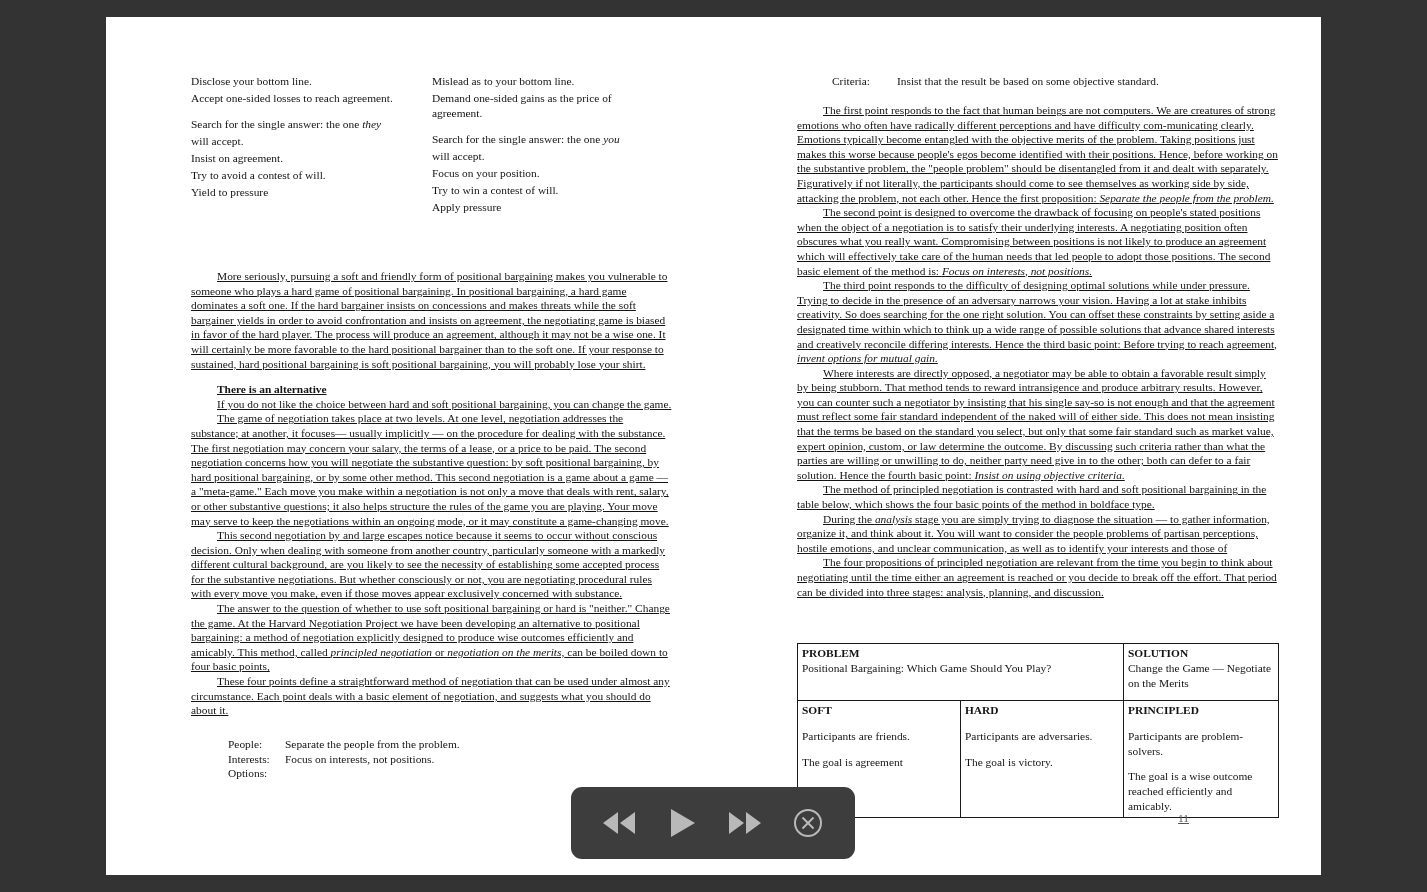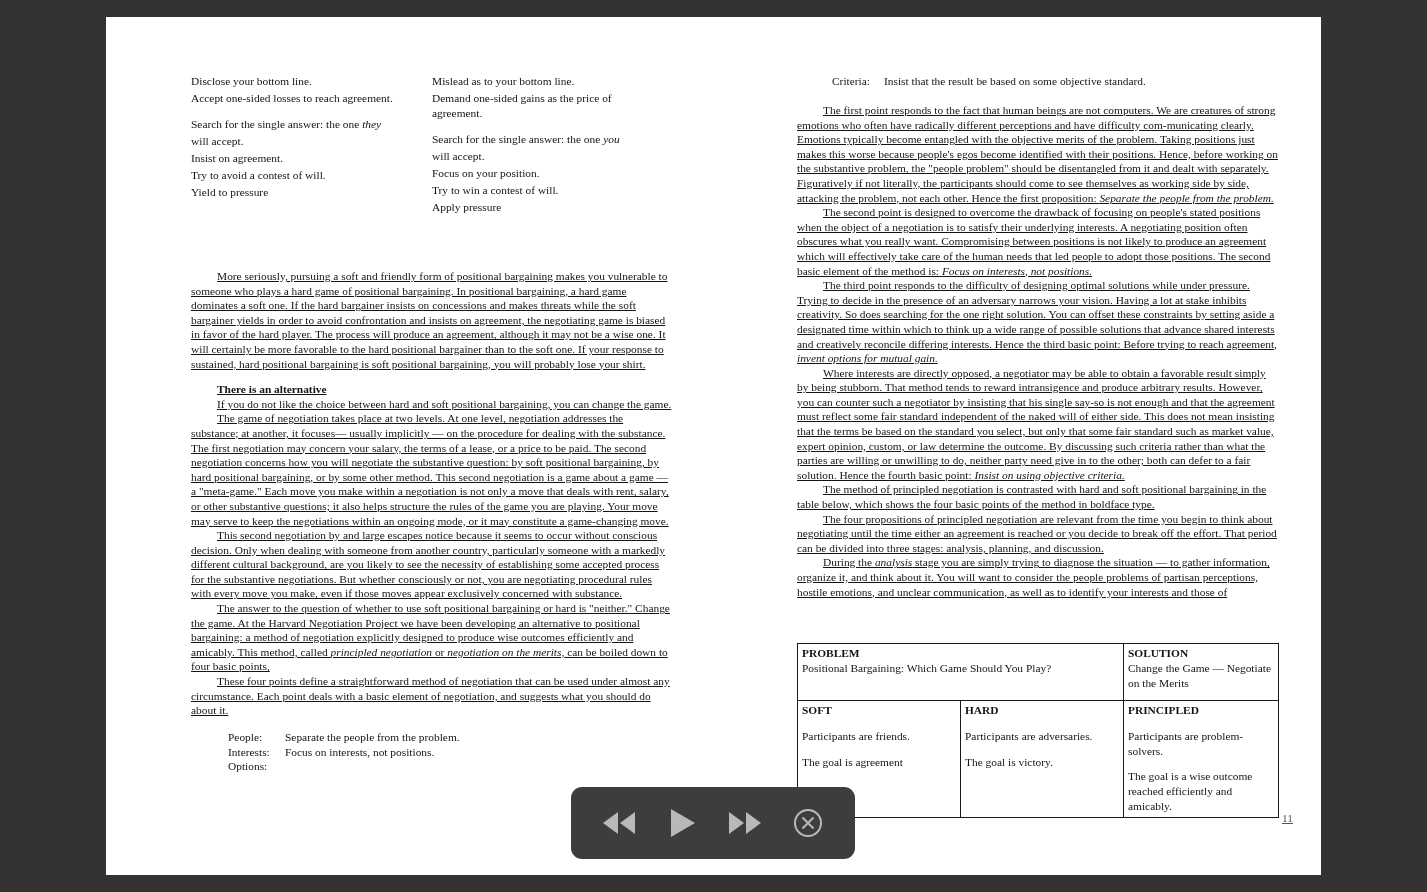--- a/index.html
+++ b/index.html
@@ -68,29 +68,29 @@
   
   .criteria-line {
     position: absolute;
     top: 57px;
     left: 691px;
     width: 482px;
     font-size: 11.4px;
     line-height: 1.3;
     color: #141414;
     display: flex;
-    gap: 0;
+    gap: 13px;
     padding-left: 35px;
   }
   .criteria-line .ckey { width: 52px; flex: none; }
   .criteria-line .cval { flex: 1; }
 
   
   .points {
-    margin-top: 12px;
+    margin-top: 19px;
     padding-left: 37px;
     font-size: 11.4px;
     line-height: 1.3;
   }
   .points .prow { display: flex; }
   .points .pkey { width: 57px; flex: none; }
   .points .pval { flex: 1; }
 
   
   #cmp-table {
@@ -114,21 +114,21 @@
   #cmp-table .cap { font-weight: bold; }
   #cmp-table .sub { display: block; }
   #cmp-table .spacer { display: block; height: 11px; }
   #cmp-table .c1 { width: 177px; }
   #cmp-table .c2 { width: 150px; }
   #cmp-table .c3 { width: 155px; }
 
   
   #page-number {
     position: absolute;
-    left: 1176px;
+    left: 1072px;
     top: 795px;
     font-size: 11.4px;
     color: #555;
     text-decoration: underline;
   }
 
   
   #media-bar {
     position: absolute;
     left: 571px;
@@ -227,23 +227,23 @@
       <p class="ind"><span>The first point responds to the fact that human beings are not computers. We are creatures of strong emotions who often have radically different perceptions and have difficulty com-municating clearly. Emotions typically become entangled with the objective merits of the problem. Taking positions just makes this worse because people's egos become identified with their positions. Hence, before working on the substantive problem, the "people problem" should be disentangled from it and dealt with separately. Figuratively if not literally, the participants should come to see themselves as working side by side, attacking the problem, not each other. Hence the first proposition: </span><i>Separate the people from the problem.</i></p>
 
       <p class="ind"><span>The second point is designed to overcome the drawback of focusing on people's stated positions when the object of a negotiation is to satisfy their underlying interests. A negotiating position often obscures what you really want. Compromising between positions is not likely to produce an agreement which will effectively take care of the human needs that led people to adopt those positions. The second basic element of the method is: </span><i>Focus on interests, not positions.</i></p>
 
       <p class="ind"><span>The third point responds to the difficulty of designing optimal solutions while under pressure. Trying to decide in the presence of an adversary narrows your vision. Having a lot at stake inhibits creativity. So does searching for the one right solution. You can offset these constraints by setting aside a designated time within which to think up a wide range of possible solutions that advance shared interests and creatively reconcile differing interests. Hence the third basic point: Before trying to reach agreement, </span><i>invent options for mutual gain.</i></p>
 
       <p class="ind"><span>Where interests are directly opposed, a negotiator may be able to obtain a favorable result simply by being stubborn. That method tends to reward intransigence and produce arbitrary results. However, you can counter such a negotiator by insisting that his single say-so is not enough and that the agreement must reflect some fair standard independent of the naked will of either side. This does not mean insisting that the terms be based on the standard you select, but only that some fair standard such as market value, expert opinion, custom, or law determine the outcome. By discussing such criteria rather than what the parties are willing or unwilling to do, neither party need give in to the other; both can defer to a fair solution. Hence the fourth basic point: </span><i>Insist on using objective criteria.</i></p>
 
       <p class="ind">The method of principled negotiation is contrasted with hard and soft positional bargaining in the table below, which shows the four basic points of the method in boldface type.</p>
 
+      <p class="ind"><span>During the </span><i>analysis</i><span> stage you are simply trying to diagnose the situation — to gather information, organize it, and think about it. You will want to consider the people problems of partisan perceptions, hostile emotions, and unclear communication, as well as to identify your interests and those of</span></p>
+
       <p class="ind">The four propositions of principled negotiation are relevant from the time you begin to think about negotiating until the time either an agreement is reached or you decide to break off the effort. That period can be divided into three stages: analysis, planning, and discussion.</p>
-
-      <p class="ind"><span>During the </span><i>analysis</i><span> stage you are simply trying to diagnose the situation — to gather information, organize it, and think about it. You will want to consider the people problems of partisan perceptions, hostile emotions, and unclear communication, as well as to identify your interests and those of</span></p>
     </div>
 
     <table id="cmp-table">
       <tbody>
         <tr>
           <td class="hdr-cell" colspan="2">
             <span class="cap">PROBLEM</span>
             <span class="sub">Positional Bargaining: Which Game Should You Play?</span>
           </td>
           <td class="hdr-cell c3">

